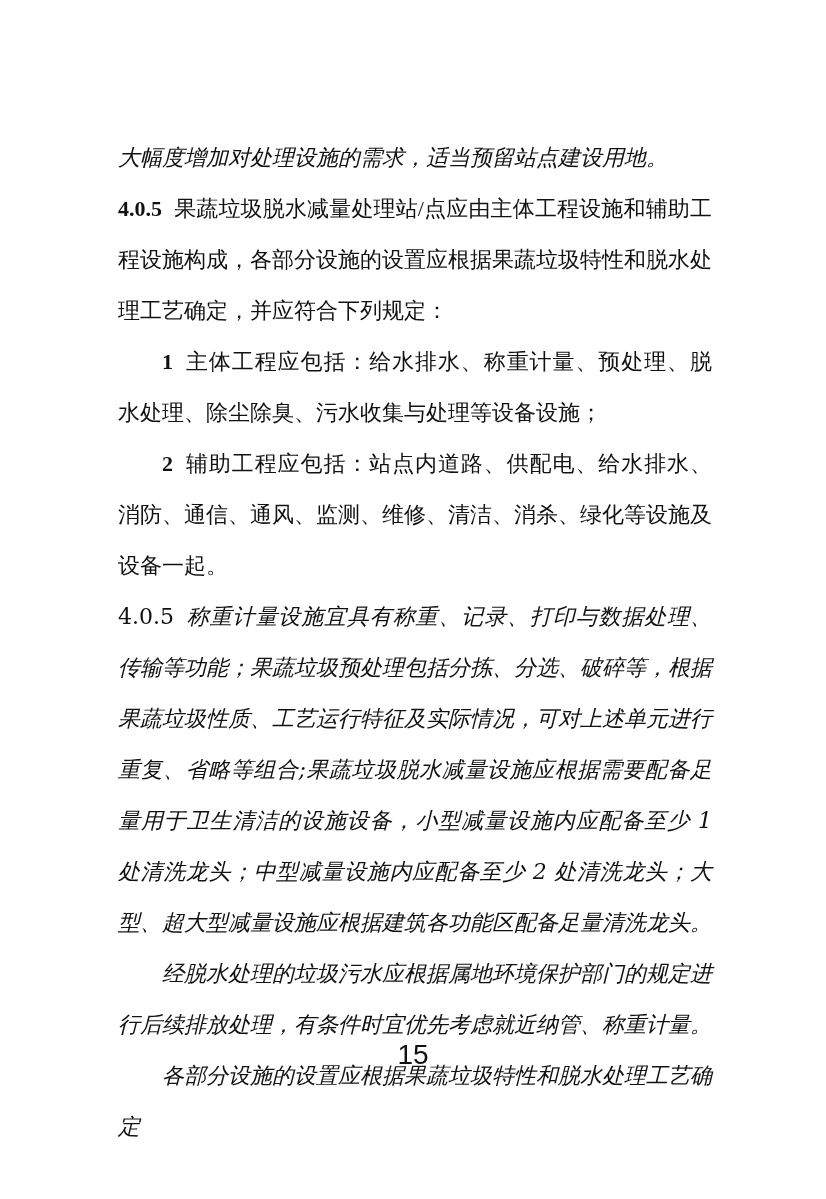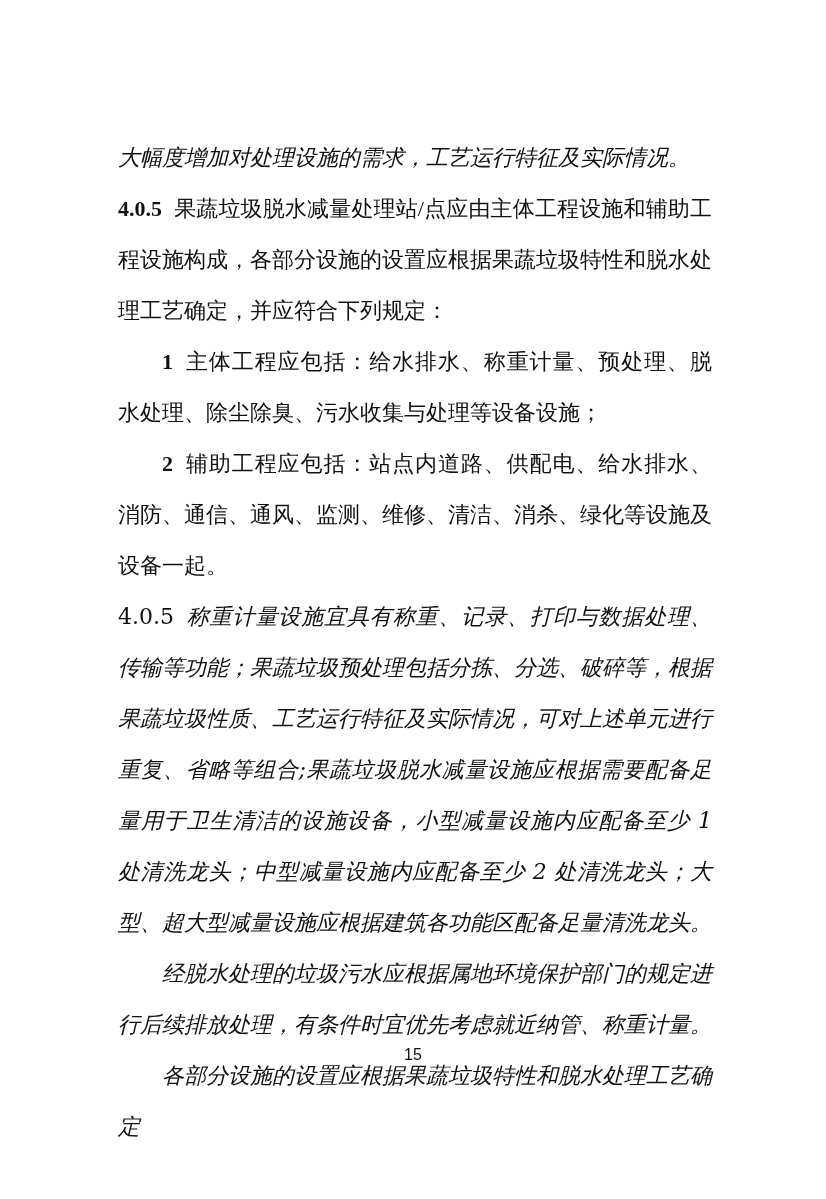--- a/index.html
+++ b/index.html
@@ -50,33 +50,33 @@
   .prefix.bold {
     font-weight: bold;
   }
   .page-number {
     position: absolute;
     top: 1040px;
     left: 0;
     width: 100%;
     text-align: center;
     font-family: "Liberation Sans", "DejaVu Sans", sans-serif;
-    font-size: 16px;
+    font-size: 28px;
     line-height: 30px;
     color: #111111;
   }
 </style>
 </head>
 <body>
 
 <div class="page">
   <div class="textblock">
 
     <p class="para kai">
-      <span>大幅度增加对处理设施的需求，工艺运行特征及实际情况。</span>
+      <span>大幅度增加对处理设施的需求，适当预留站点建设用地。</span>
     </p>
 
     <p class="para song">
       <span class="prefix bold">4.0.5</span><span>果蔬垃圾脱水减量处理站/点应由主体工程设施和辅助工程设施构成，各部分设施的设置应根据果蔬垃圾特性和脱水处理工艺确定，并应符合下列规定：</span>
     </p>
 
     <p class="para song indent">
       <span class="prefix bold">1</span><span>主体工程应包括：给水排水、称重计量、预处理、脱水处理、除尘除臭、污水收集与处理等设备设施；</span>
     </p>
 

